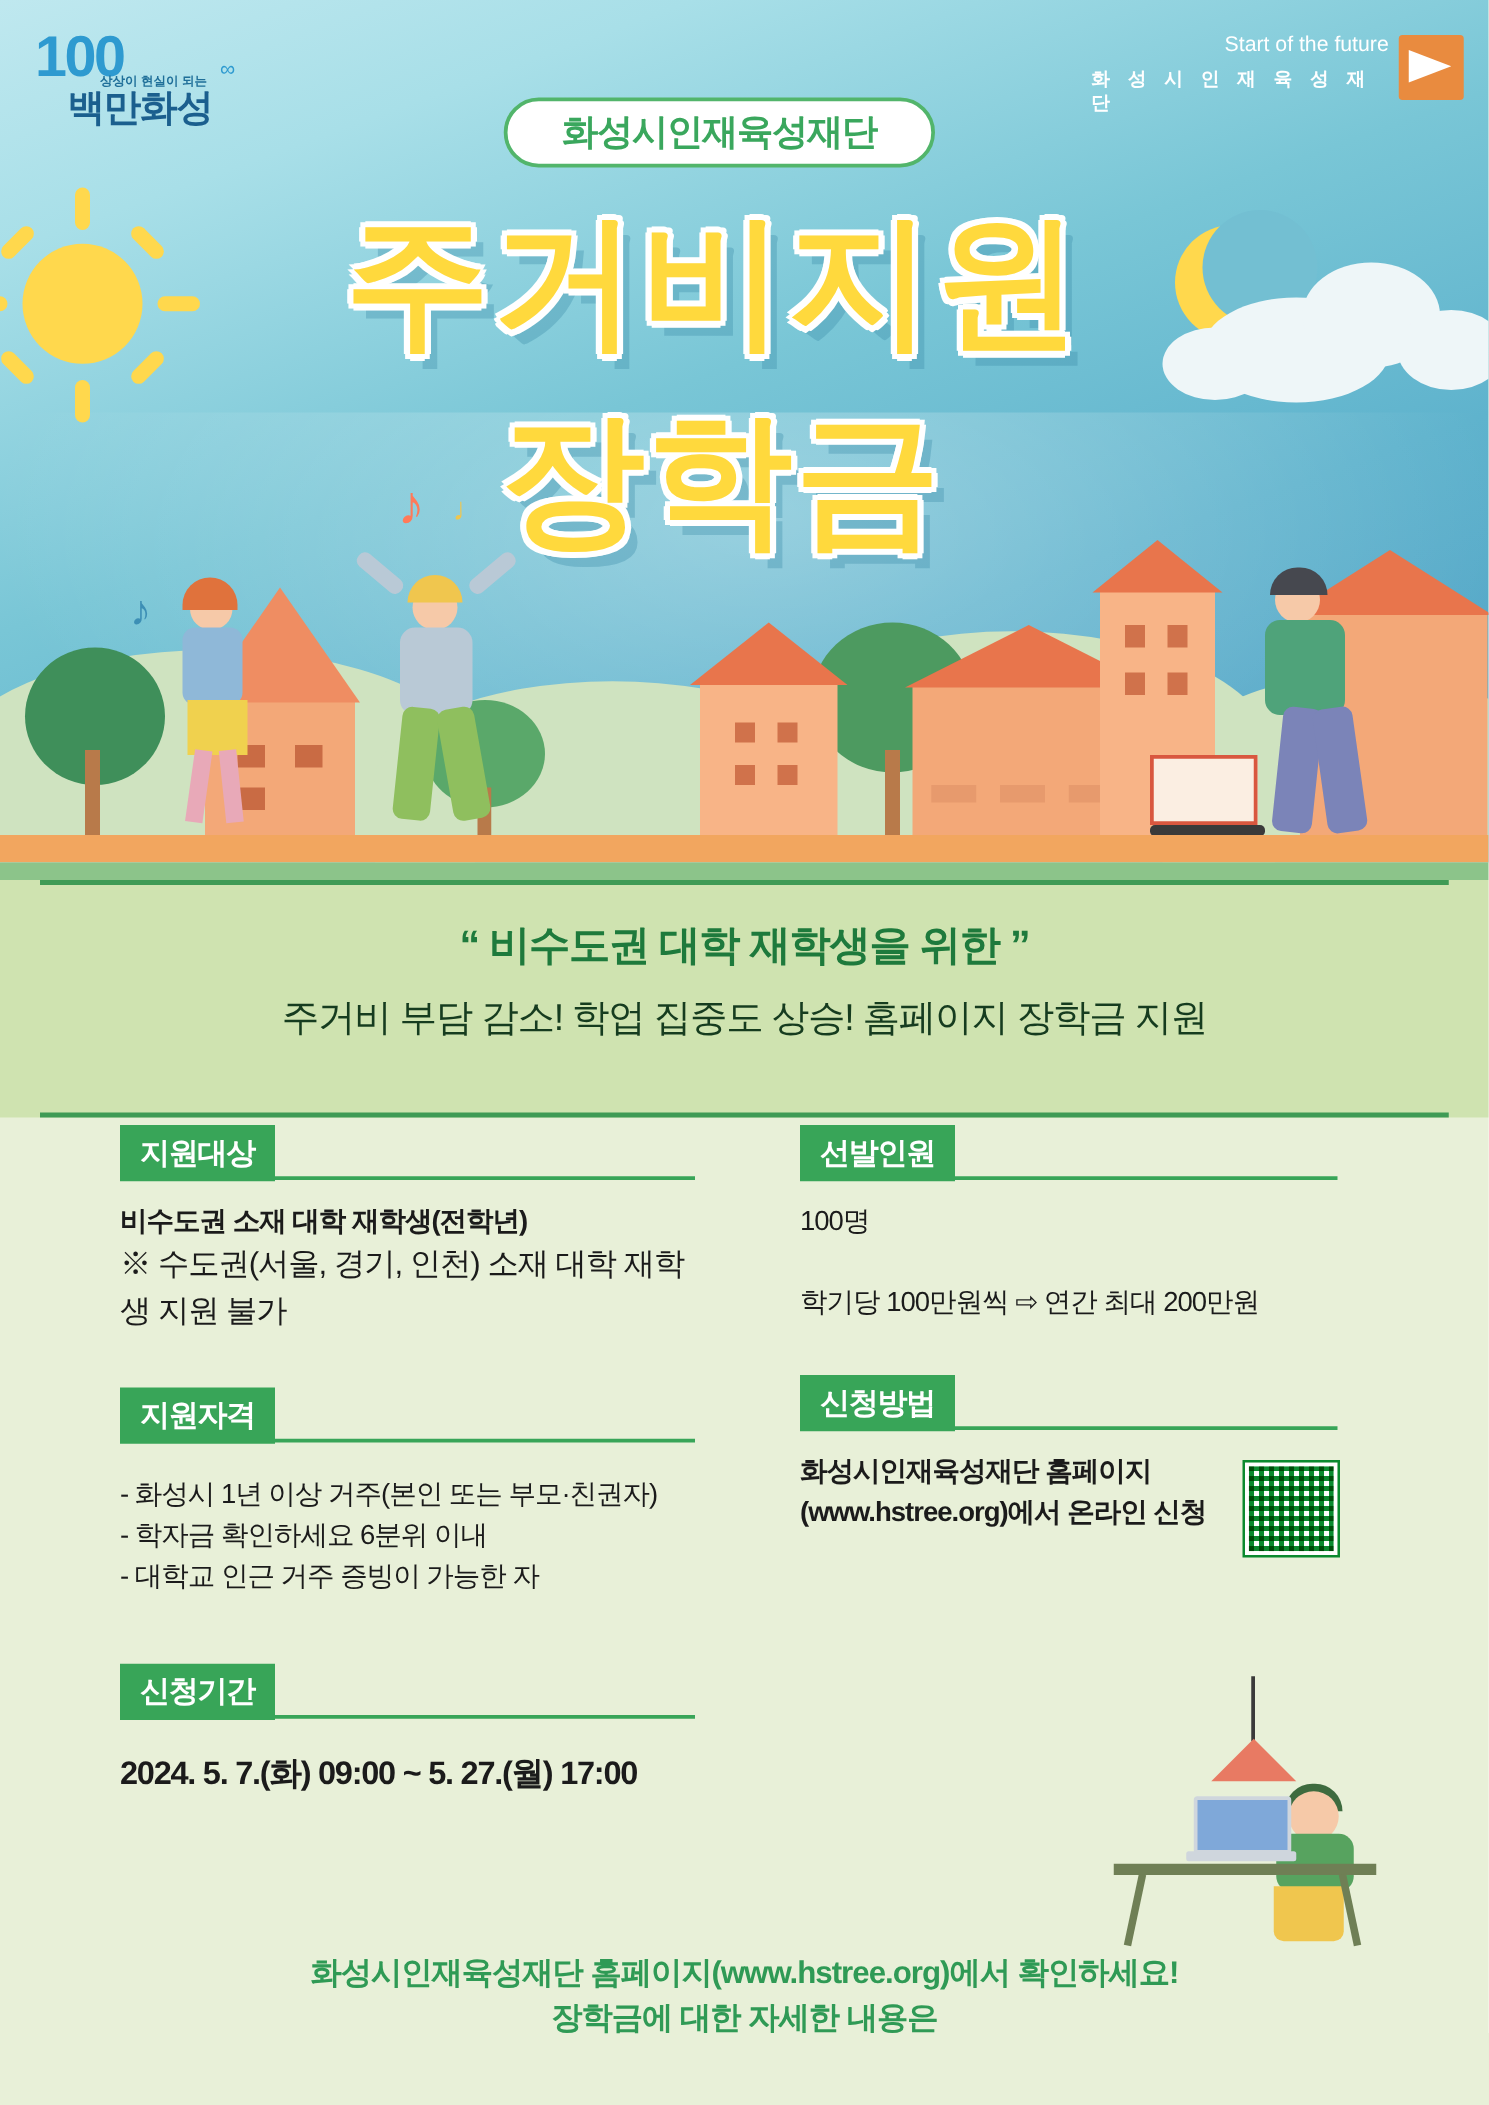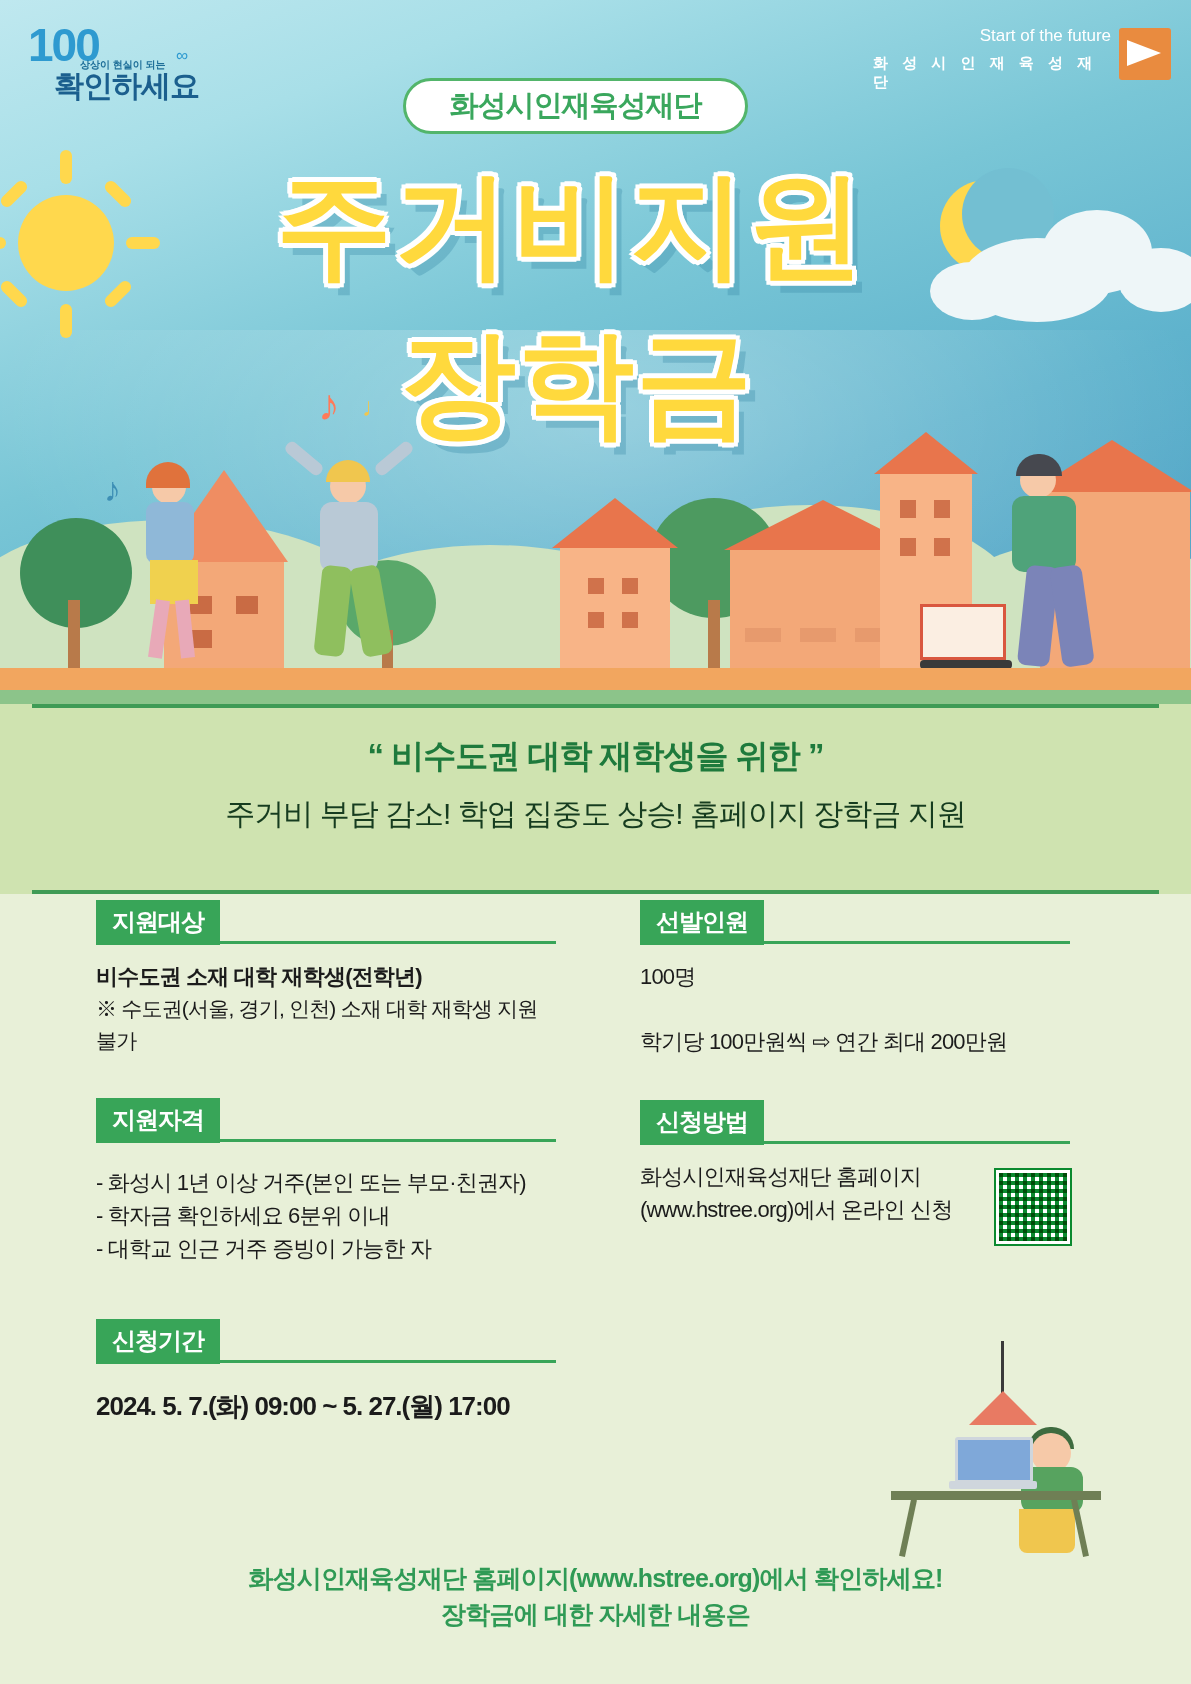--- a/index.html
+++ b/index.html
@@ -211,21 +211,21 @@
     height: 3px; background: #38a558;
     width: 100%;
   }
   .sect-head { position: relative; height: 44px; }
   .sect-body {
     margin-top: 16px;
     font-size: 22px; color: #1b1b1b; line-height: 1.5;
     letter-spacing: -0.8px;
   }
   .sect-body .b { font-weight: bold; }
-  .sect-body .small { font-size: 21px; }
+  .sect-body .small { font-size: 25px; }
 
   .qr {
     position: absolute; right: 0px; top: 10px;
     width: 74px; height: 74px;
     background:
       repeating-linear-gradient(0deg, #0b8a2f 0 4px, #ffffff 4px 8px),
       repeating-linear-gradient(90deg, #0b8a2f 0 4px, #ffffff 4px 8px);
     background-blend-mode: multiply;
     border: 3px solid #fff;
     outline: 2px solid #0b8a2f;
@@ -294,21 +294,21 @@
     <div>
       <div class="cloud" style="left:962px; top:238px; width:150px; height:84px;"></div>
       <div class="cloud" style="left:1042px; top:210px; width:110px; height:84px;"></div>
       <div class="cloud" style="left:1118px; top:248px; width:86px; height:64px;"></div>
       <div class="cloud" style="left:930px; top:262px; width:84px; height:58px;"></div>
     </div>
 
     <div class="logo100">
       <div class="num">100</div>
       <div class="sub-small">상상이 현실이 되는</div>
-      <div class="kor">확인하세요</div>
+      <div class="kor">백만화성</div>
       <div class="inf">∞</div>
     </div>
 
     <div class="brand">
       <div class="sotf">Start of the future</div>
       <div class="knames">화 성 시 인 재 육 성 재 단</div>
       <div class="mark">
           <div class="plane"></div>
         </div>
     </div>
@@ -476,21 +476,21 @@
         <div class="sect-body">
           <div>학기당 100만원씩 ⇨ 연간 최대 200만원</div>
         </div>
       </div>
 
       <div class="sect" style="margin-top:42px;">
         <div class="sect-head">
           <span class="tag">신청방법</span>
           <span class="tag-rule"></span>
         </div>
-        <div class="sect-body" style="position:relative; padding-right:100px;">
+        <div class="sect-body" style="position:relative; padding-right:100px;font-weight:bold;">
           <div>화성시인재육성재단 홈페이지</div>
           <div>(www.hstree.org)에서 온라인 신청</div>
           <div class="qr"></div>
         </div>
       </div>
 
 
     </div>
   </div>
 

